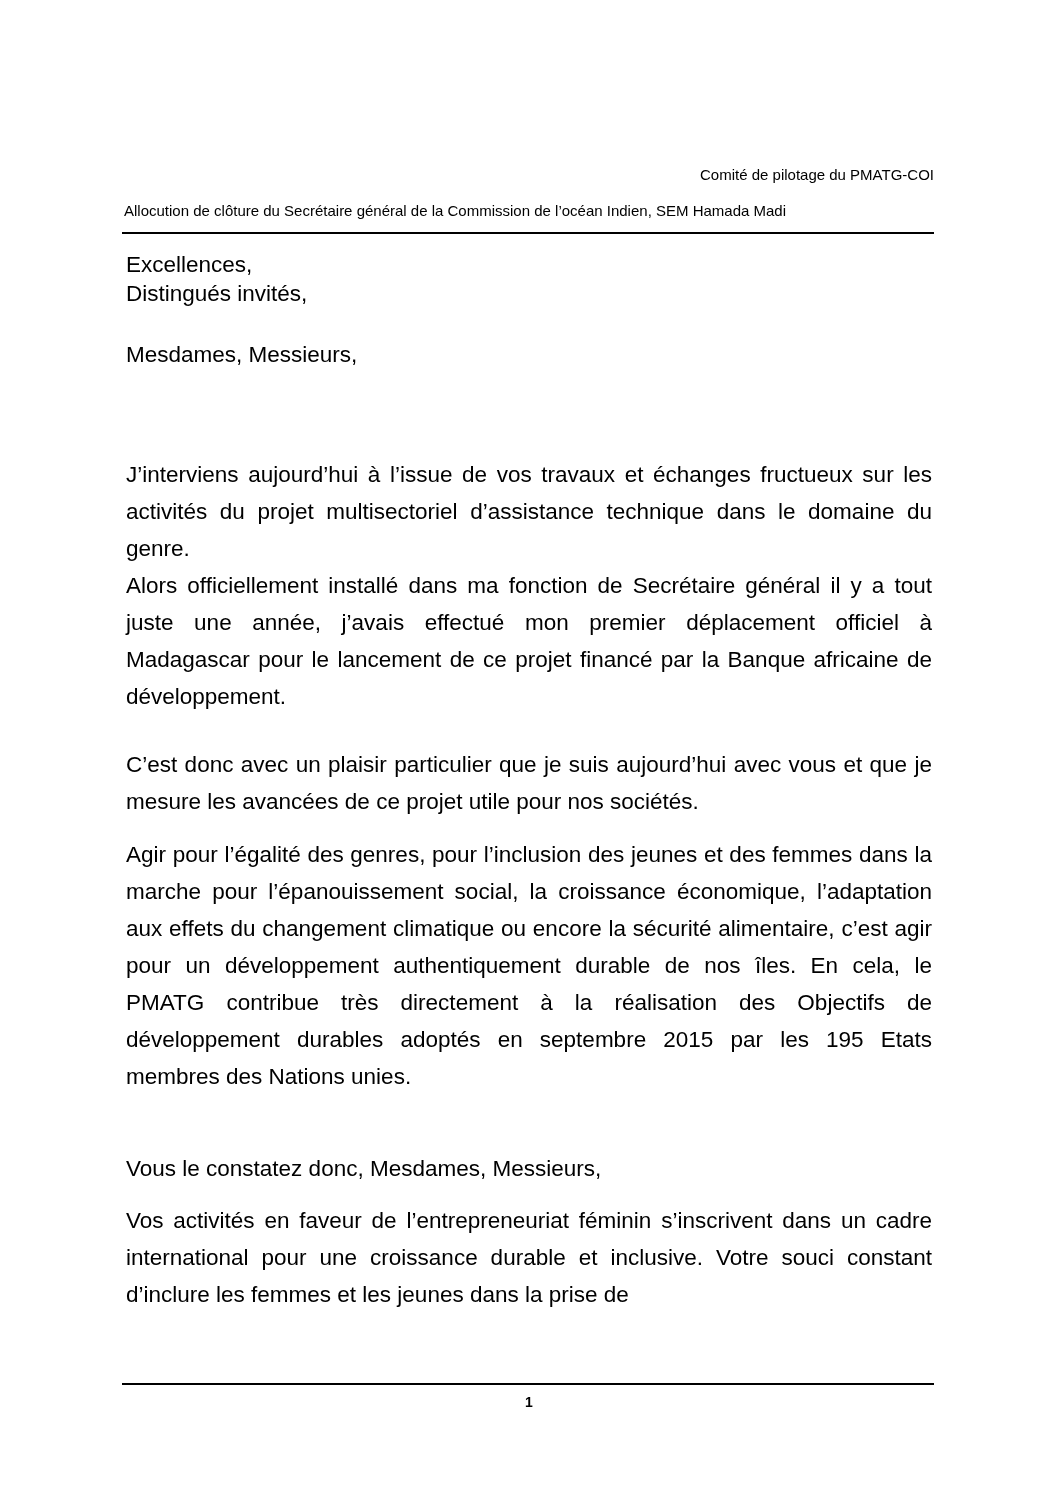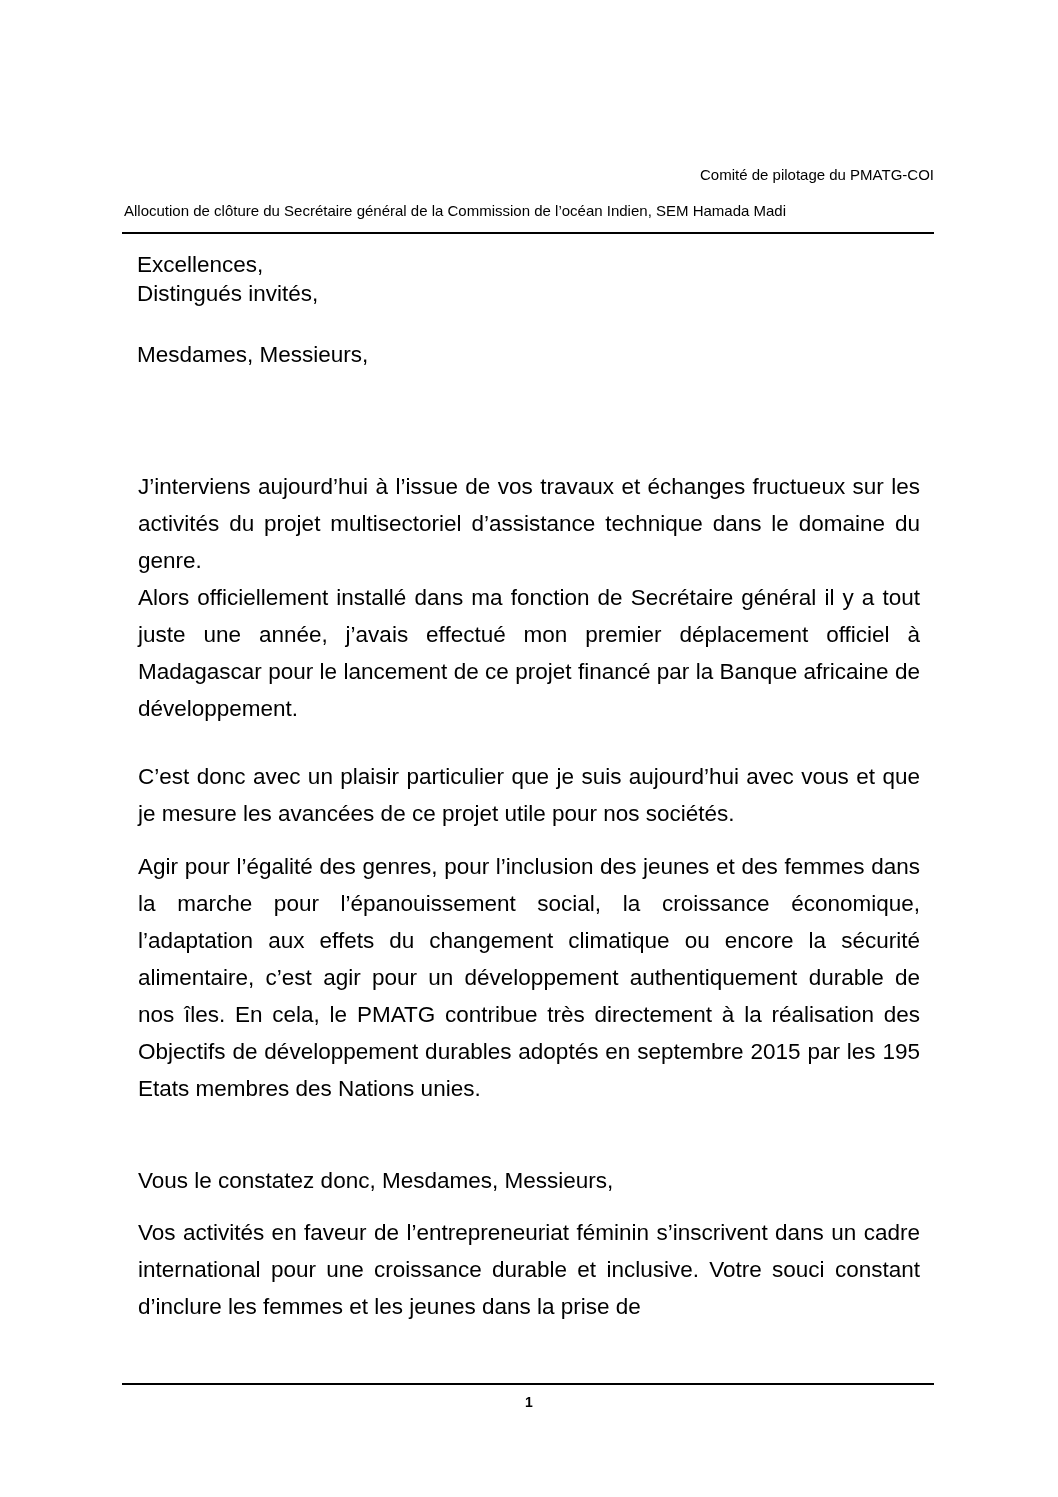--- a/index.html
+++ b/index.html
@@ -4,22 +4,22 @@
 <style>
   html, body { margin: 0; padding: 0; background: #ffffff; }
   body { width: 1058px; height: 1497px; position: relative; overflow: hidden;
          font-family: "Liberation Sans", sans-serif; color: #000; }
   .header-line1 { position: absolute; top: 166px; left: 124px; width: 810px; text-align: right;
                   font-size: 15px; }
   .header-line2 { position: absolute; top: 202px; left: 124px; width: 810px; 
                   font-size: 15px; }
   .header-rule { position: absolute; top: 232px; left: 122px; width: 812px; height: 2px; background: #000; }
   .body { position: absolute; left: 126px; width: 806px; font-size: 22.5px; line-height: 37px; }
-  .salutation { position: absolute; left: 126px; font-size: 22.5px; margin-left: 11px; }
-  .para { text-align: justify; margin: 12px; }
+  .salutation { position: absolute; left: 126px; font-size: 22.5px; }
+  .para { text-align: justify; margin: 0; }
   .footer-rule { position: absolute; top: 1383px; left: 122px; width: 812px; height: 2px; background: #000; }
   .page-num { position: absolute; top: 1394px; left: 124px; width: 810px; text-align: center;
               font-size: 14px; font-weight: bold; }
 </style>
 </head>
 <body>
 
 <div class="header-line1">Comité de pilotage du PMATG-COI</div>
 <div class="header-line2">Allocution de clôture du Secrétaire général de la Commission de l’océan Indien, SEM Hamada Madi</div>
 <div class="header-rule"></div>

